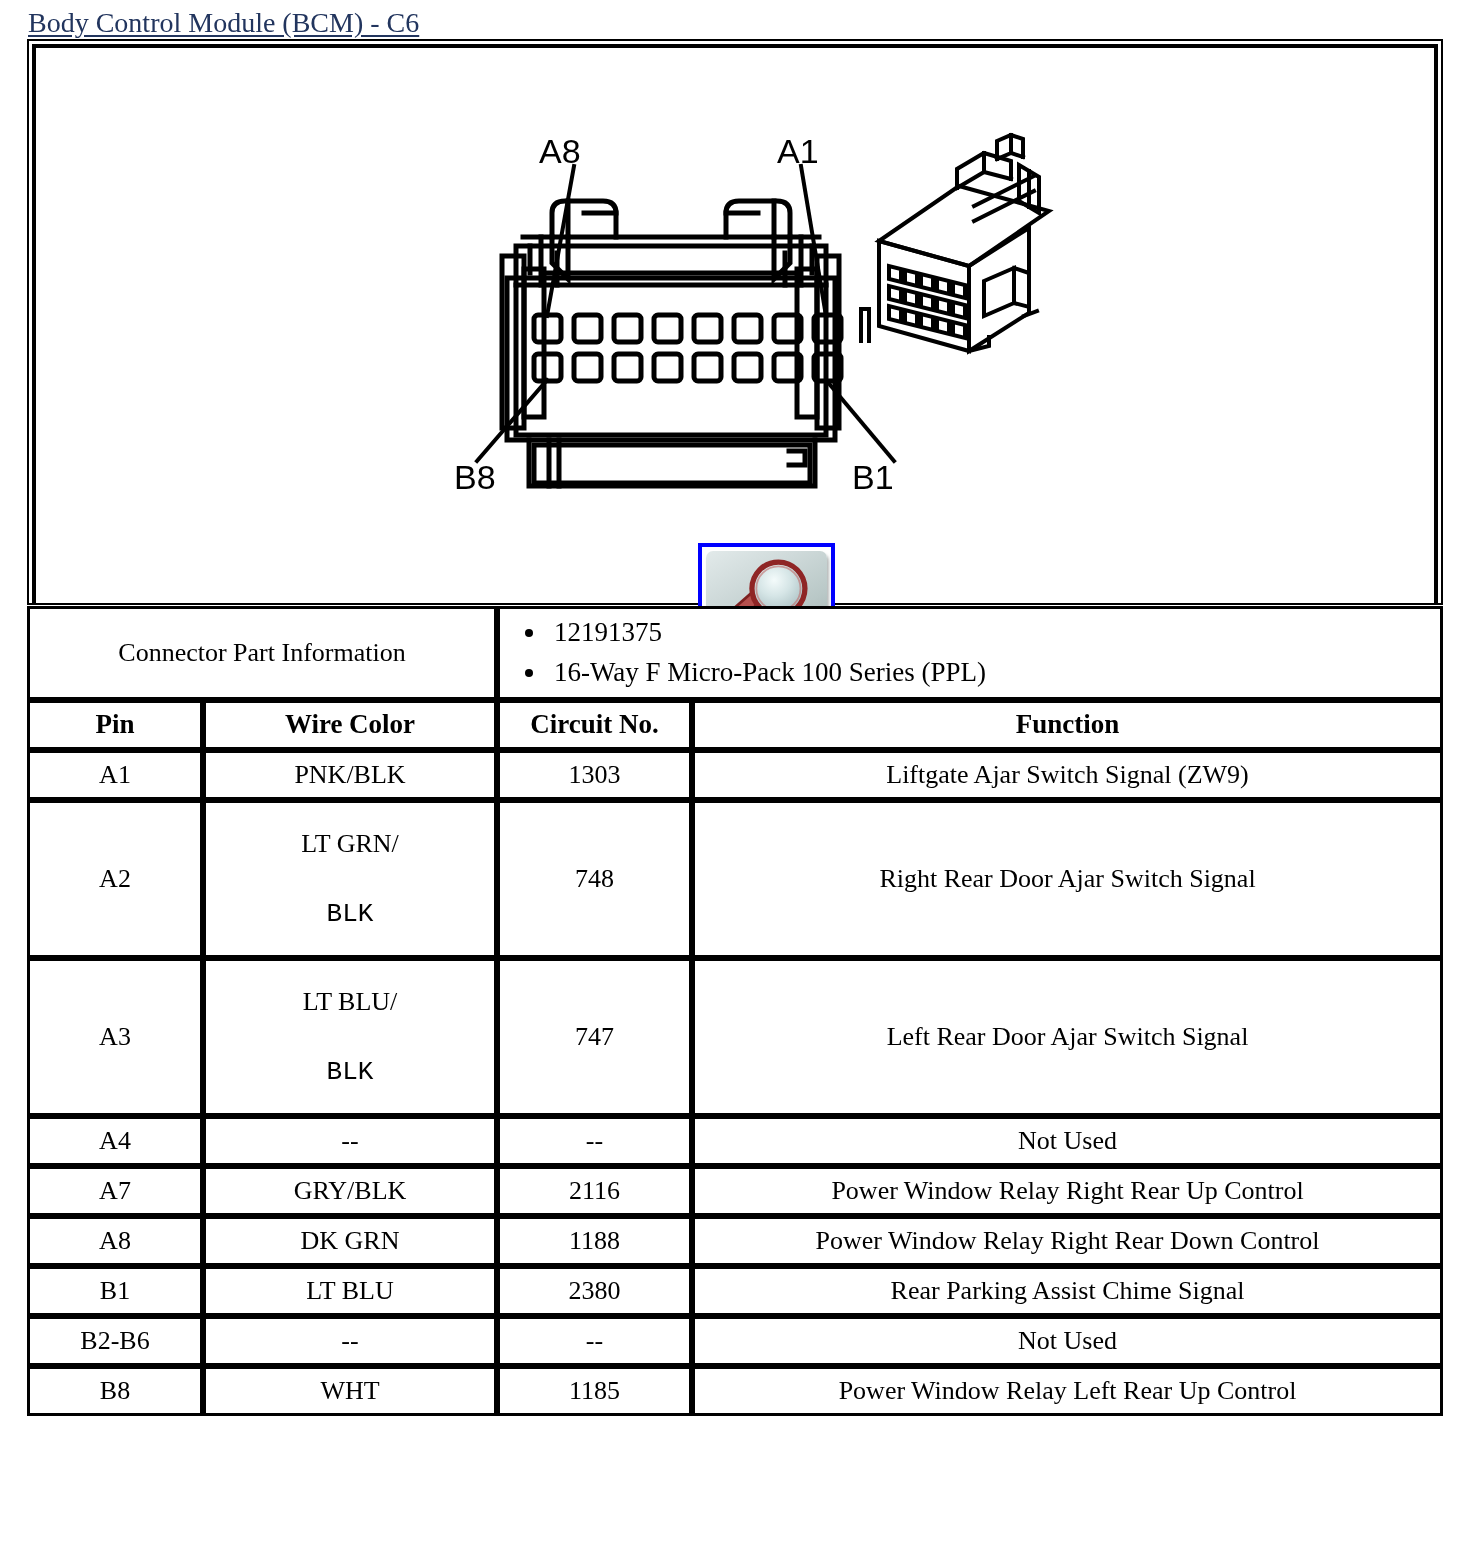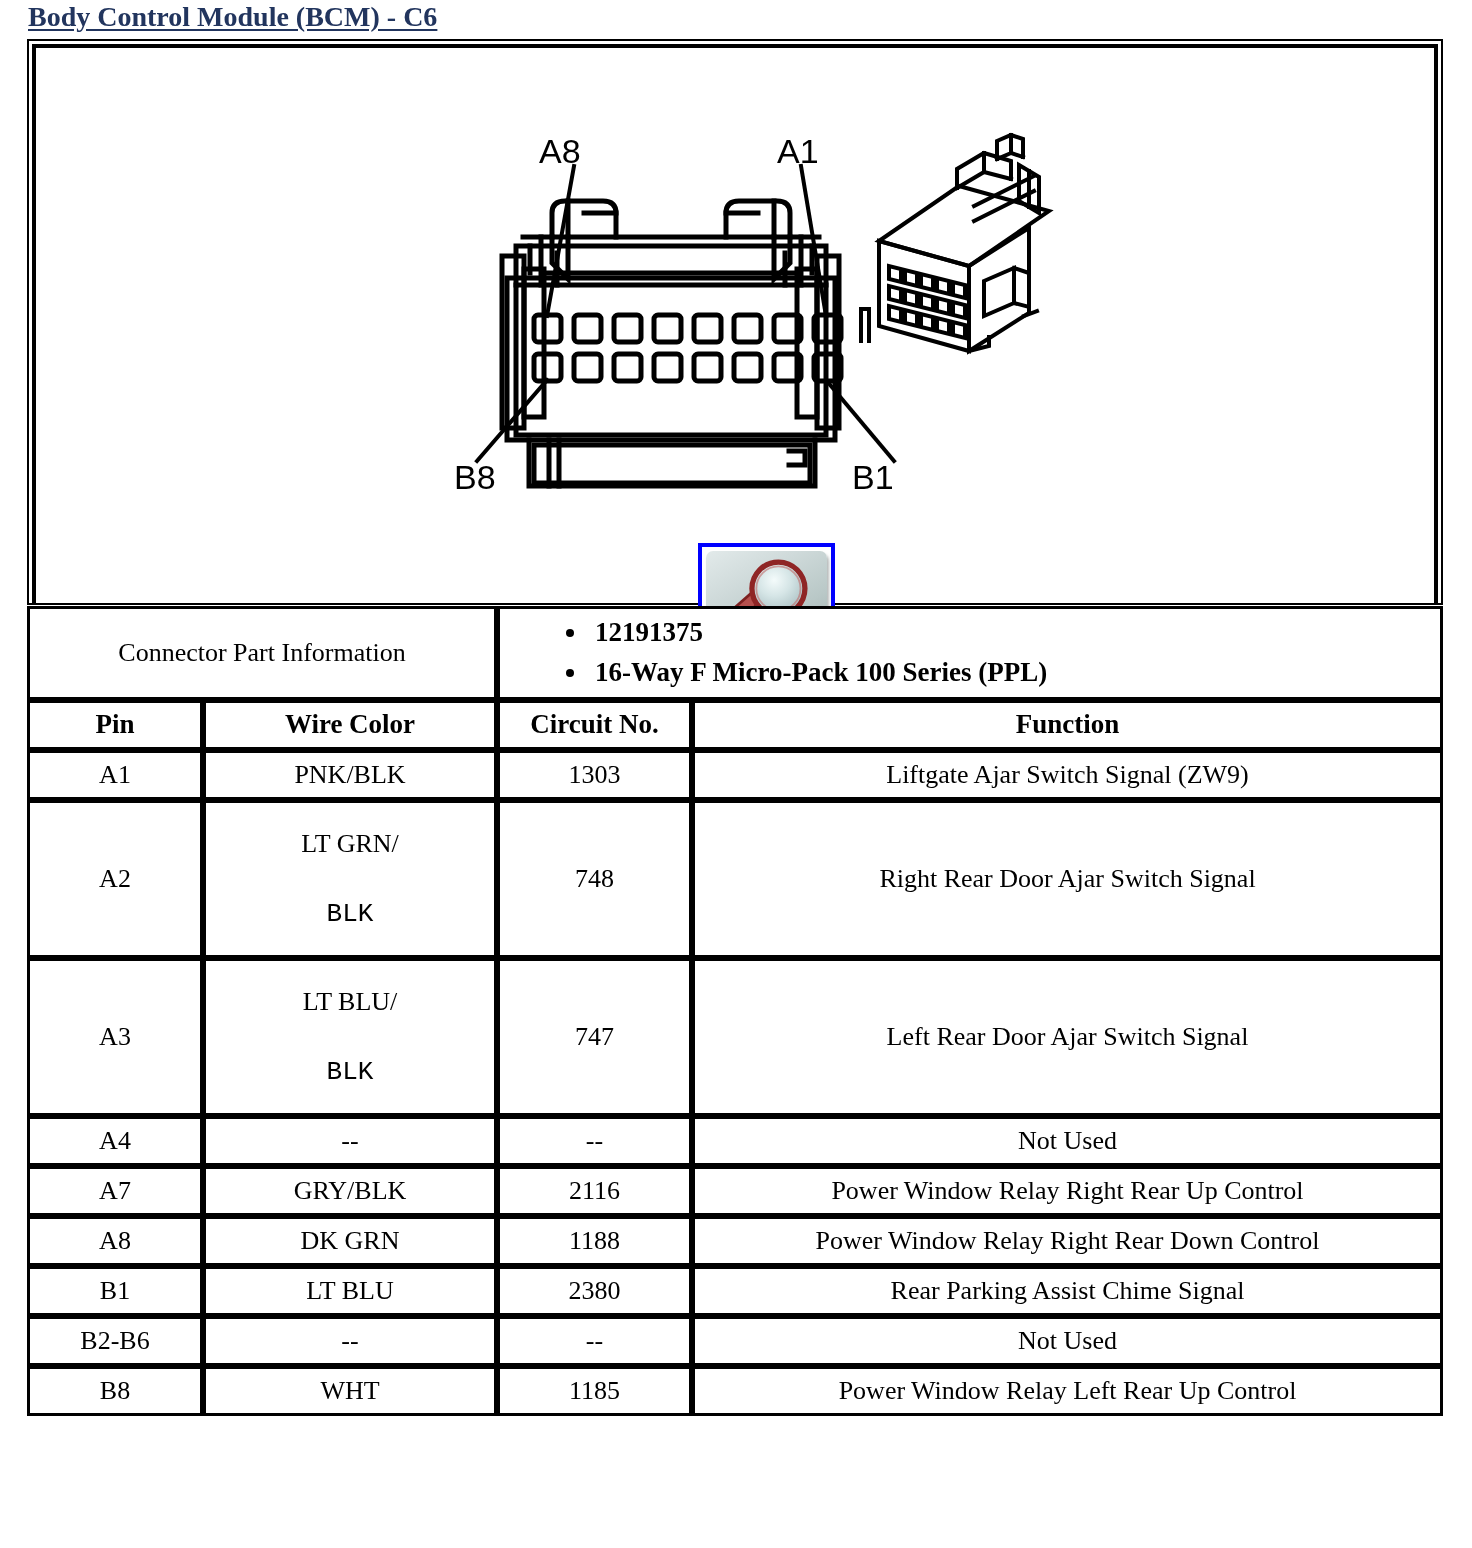--- a/index.html
+++ b/index.html
@@ -12,23 +12,23 @@
     height: 1548px;
     position: relative;
     font-family: "Liberation Serif", "DejaVu Serif", serif;
     overflow: hidden;
   }
 
   
   #page-title {
     position: absolute;
     left: 28px;
-    top: 1px;
+    top: 7px;
     font-size: 28px;
-    font-weight: bold;
+    font-weight: normal;
     color: #22355e;
     text-decoration: underline;
     text-underline-offset: 3px;
     letter-spacing: 0px;
     white-space: nowrap;
   }
 
   
   #diagram-panel {
     position: absolute;
@@ -126,25 +126,24 @@
     font-size: 27px;
     text-align: center;
   }
   .cpi-list {
     margin: 0;
     padding: 2px 0 2px 44px;
     list-style: disc;
     text-align: left;
   }
   .cpi-list li {
-    font-weight: bold;
+    font-weight: normal;
     font-size: 27px;
     line-height: 1.48;
     padding-left: 6px;
-    margin-left: 41px;
   }
   .wire-two-line {
     line-height: 1.0;
   }
   .wire-two-line .wl1 { display:block; padding-bottom: 44px; }
   .wire-two-line .wl2 { display:block;font-family:Liberation Mono, monospace; }
 
   .tall { height: 158px; }
   .norm { height: 50px; }
 </style>

